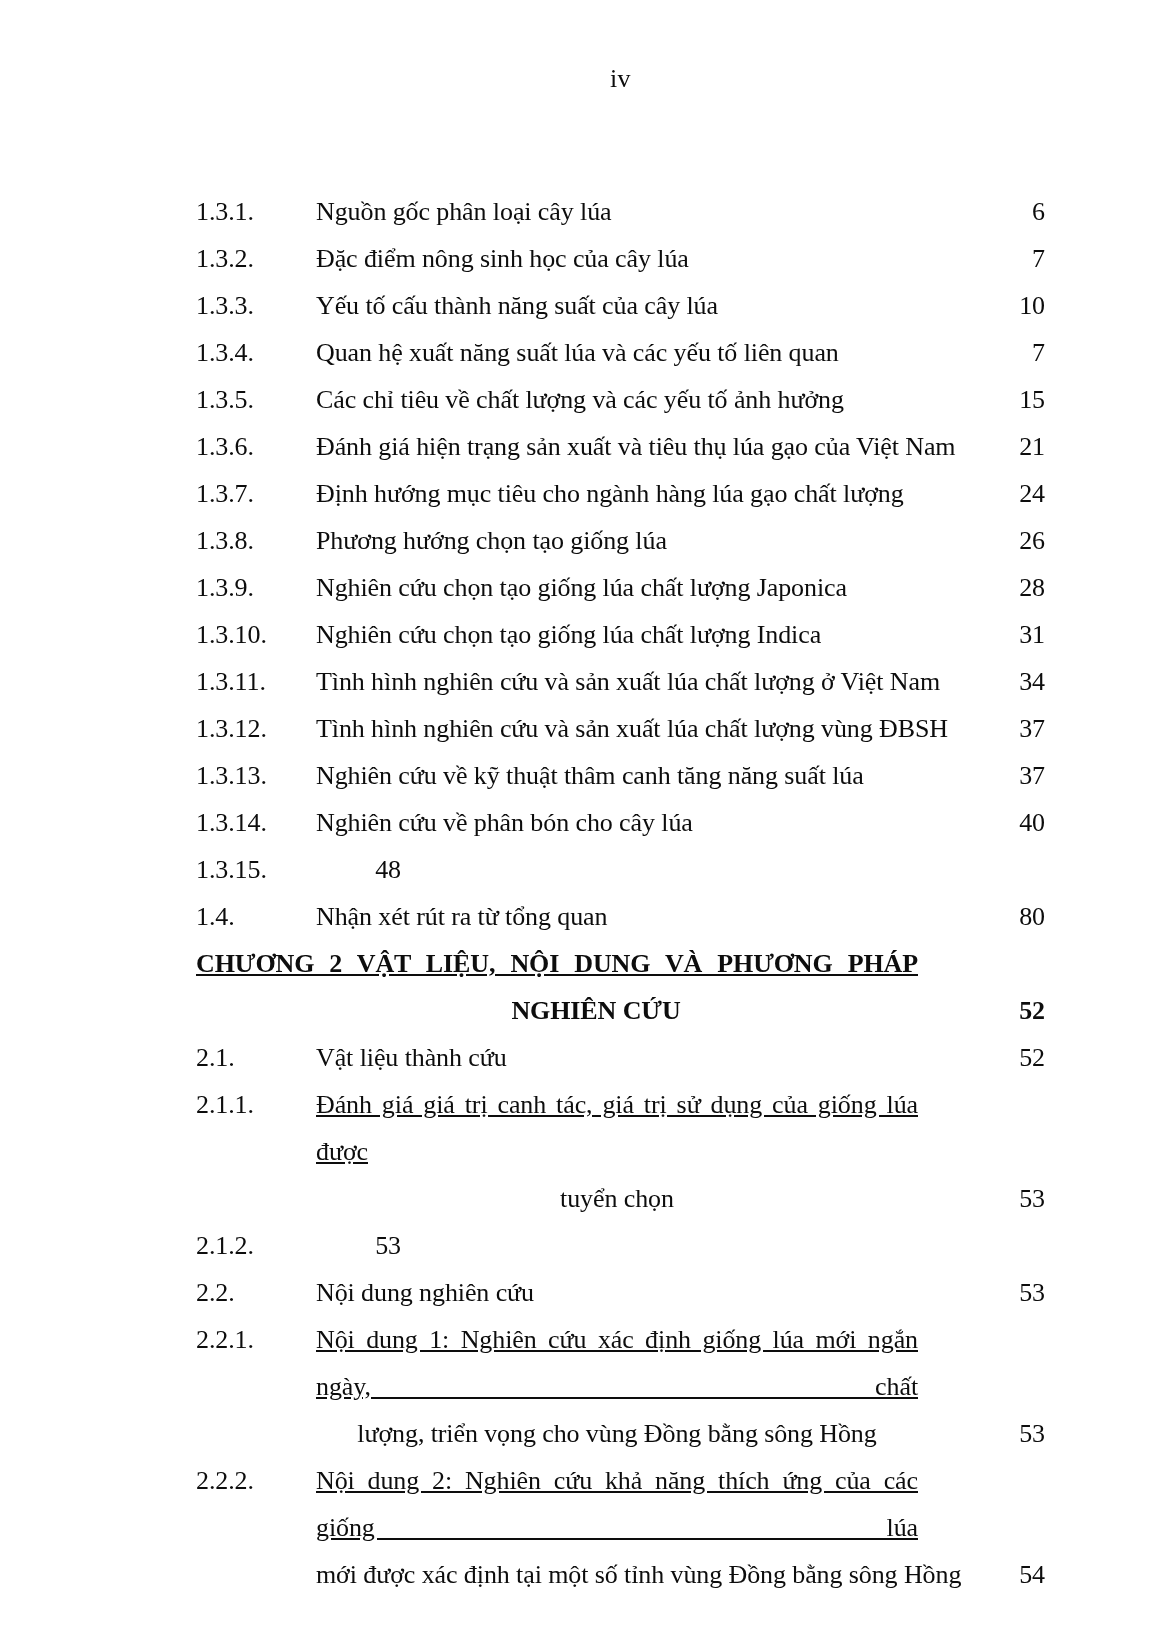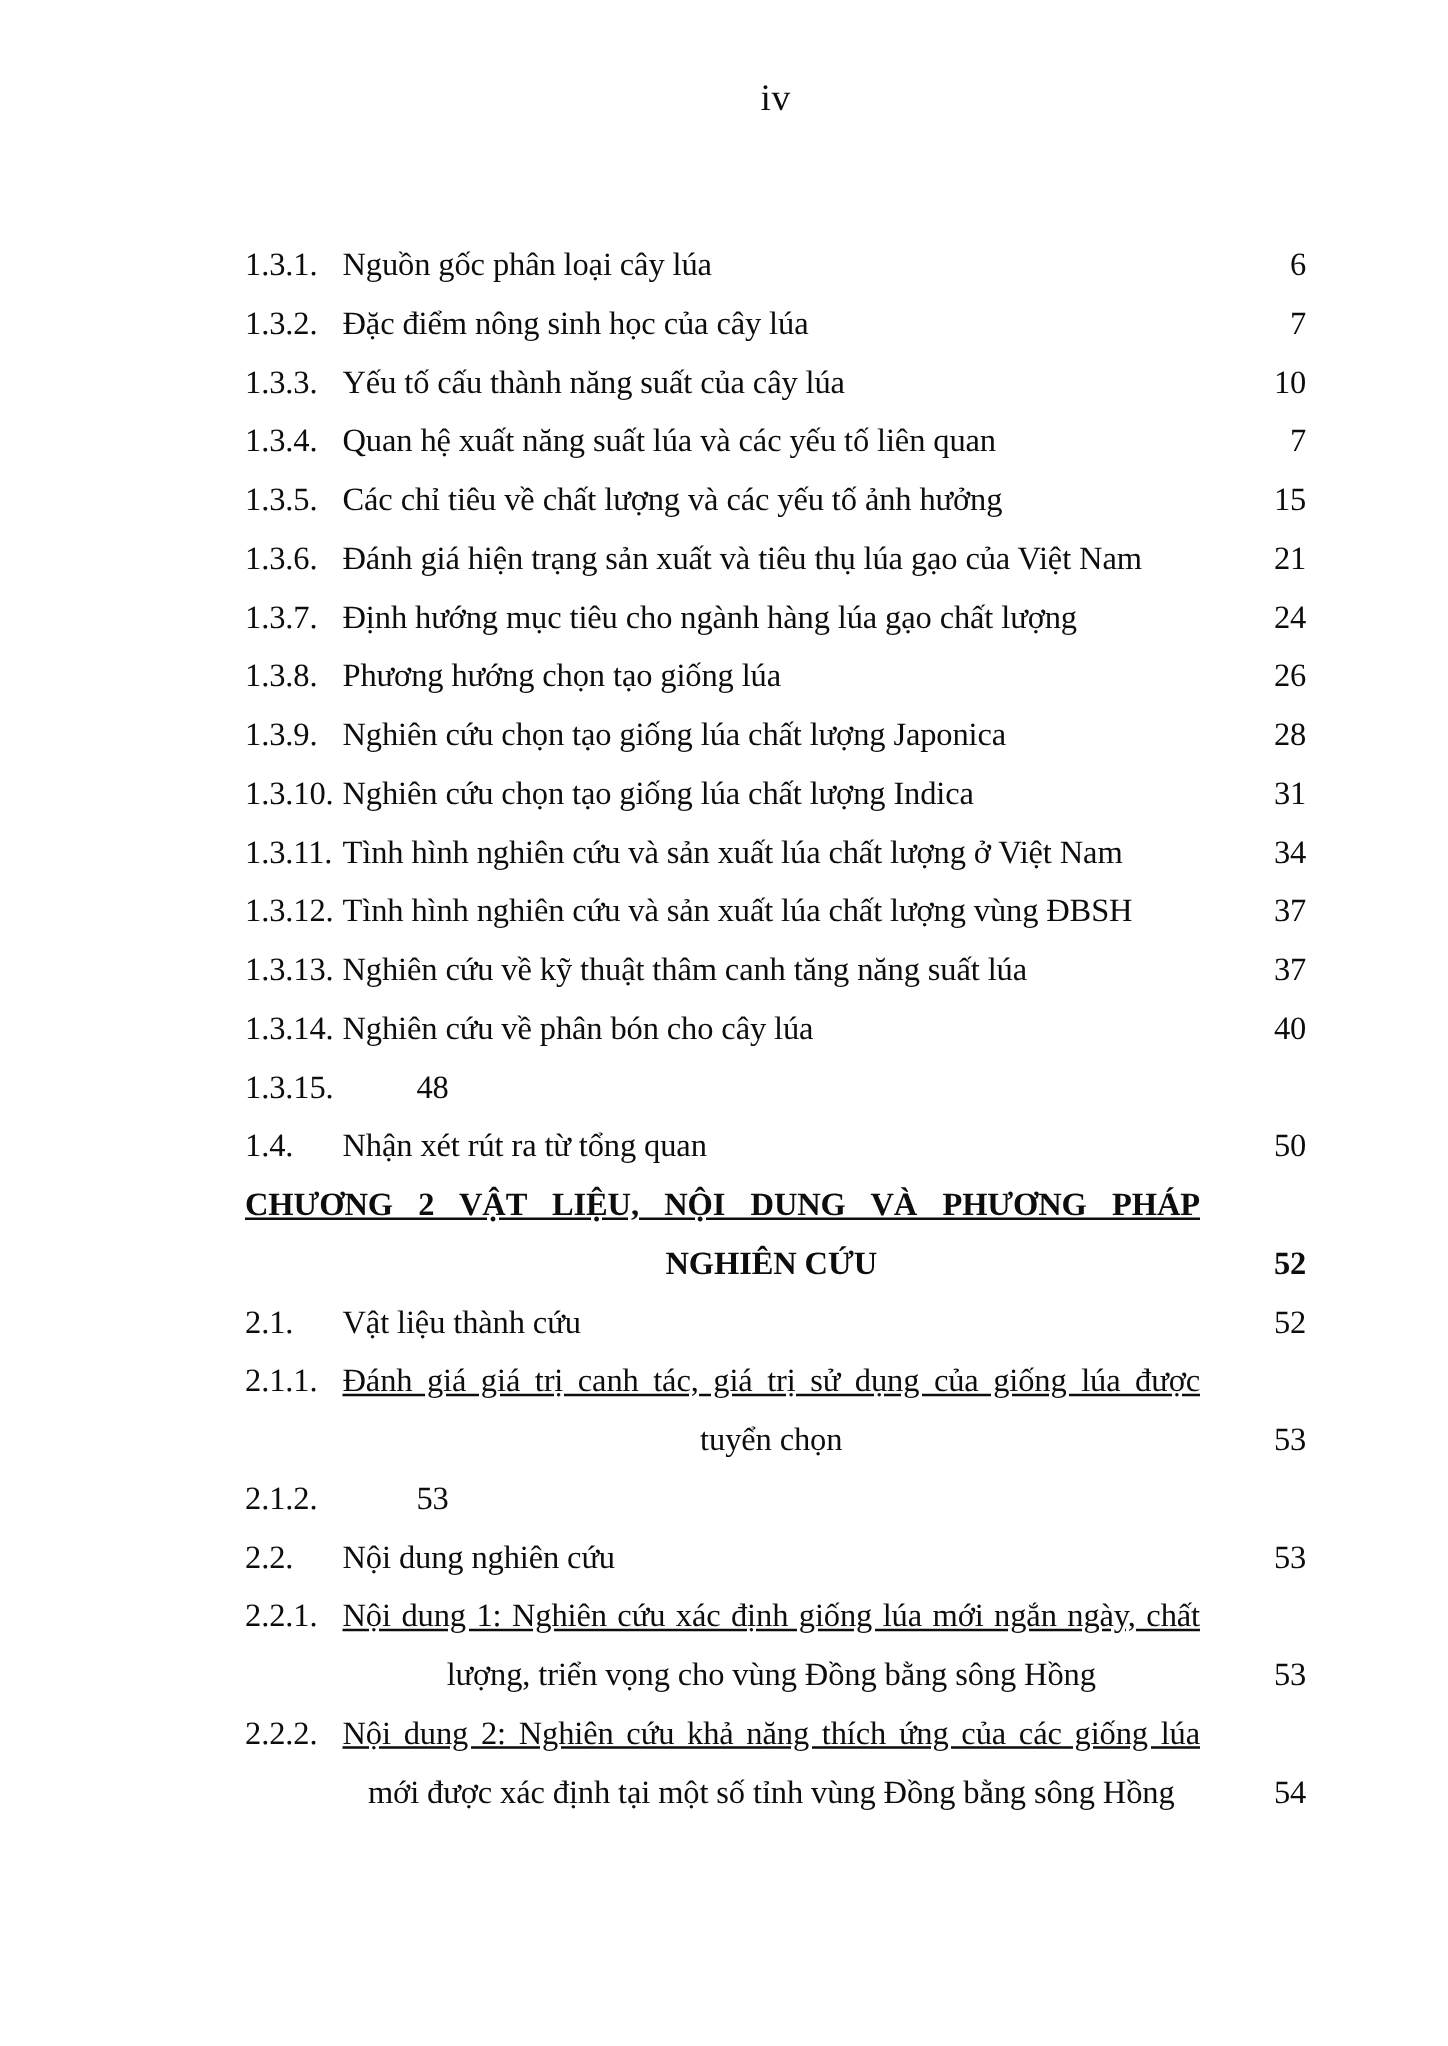--- a/index.html
+++ b/index.html
@@ -14,33 +14,34 @@
     color: #0d0d0d;
     overflow: hidden;
   }
   .sheet {
     box-sizing: border-box;
     width: 1158px;
     height: 1637px;
     padding: 64px 113px 0 196px;
   }
   .page-head {
-    font-size: 30px;
+    font-size: 26px;
     line-height: 30px;
     text-align: center;
     letter-spacing: 0.5px;
   }
   .toc {
     margin-top: 94px;
   }
   .row {
     display: flex;
     font-size: 26px;
     line-height: 47px;
     letter-spacing: -0.1px;
+    gap: 42px;
   }
   .num {
     flex: 0 0 78px;
   }
   .content {
     flex: 1 1 auto;
     min-width: 0;
   }
   .content.nowrap {
     white-space: nowrap;
@@ -144,21 +145,21 @@
         <div class="content nowrap">Nghiên cứu về phân bón cho cây lúa</div>
         <div class="page-col">40</div>
       </div>
       <div class="row">
         <div class="num">1.3.15.</div>
         <div class="page-col">48</div>
       </div>
       <div class="row">
         <div class="num">1.4.</div>
         <div class="content nowrap">Nhận xét rút ra từ tổng quan</div>
-        <div class="page-col">50</div>
+        <div class="page-col">80</div>
       </div>
       <div class="row chapter">
         <div class="content">
           <div class="jline">CHƯƠNG 2 VẬT LIỆU, NỘI DUNG VÀ PHƯƠNG PHÁP</div>
           <div class="l2">NGHIÊN CỨU</div>
         </div>
         <div class="page-col">52</div>
       </div>
       <div class="row">
         <div class="num">2.1.</div>

